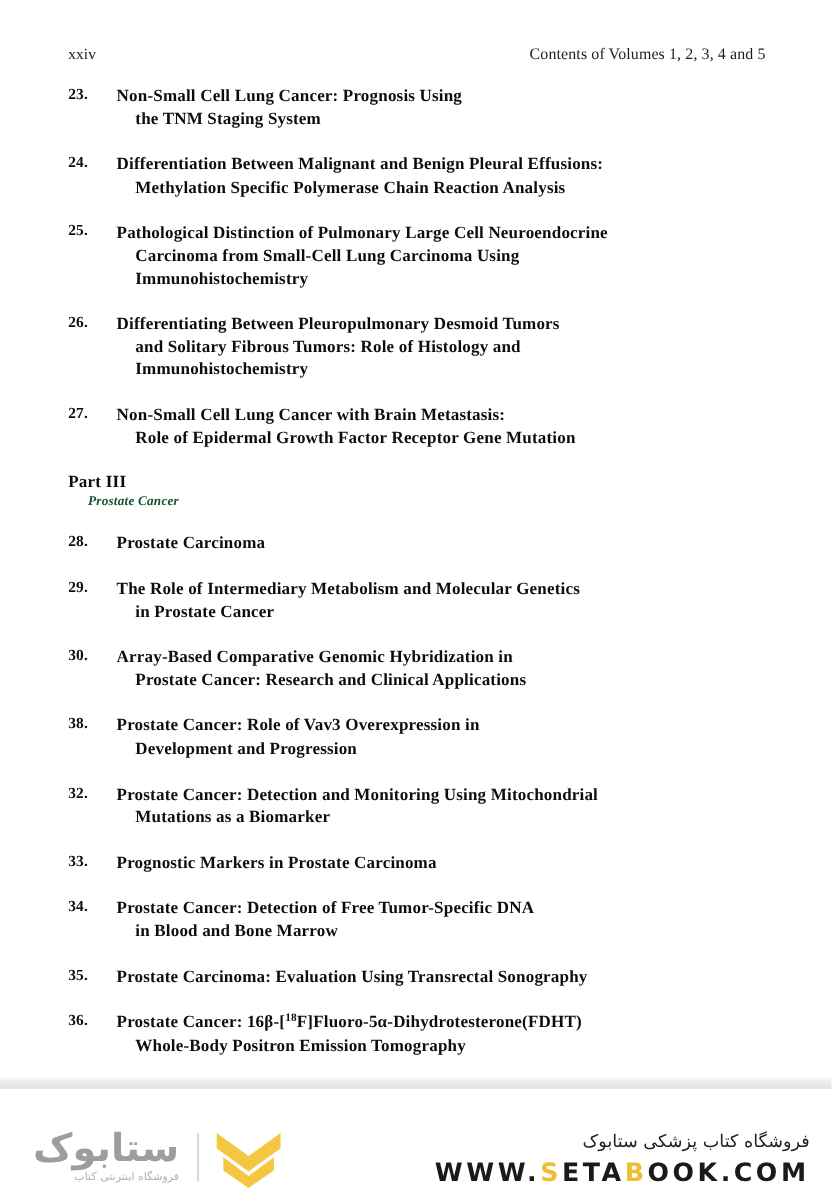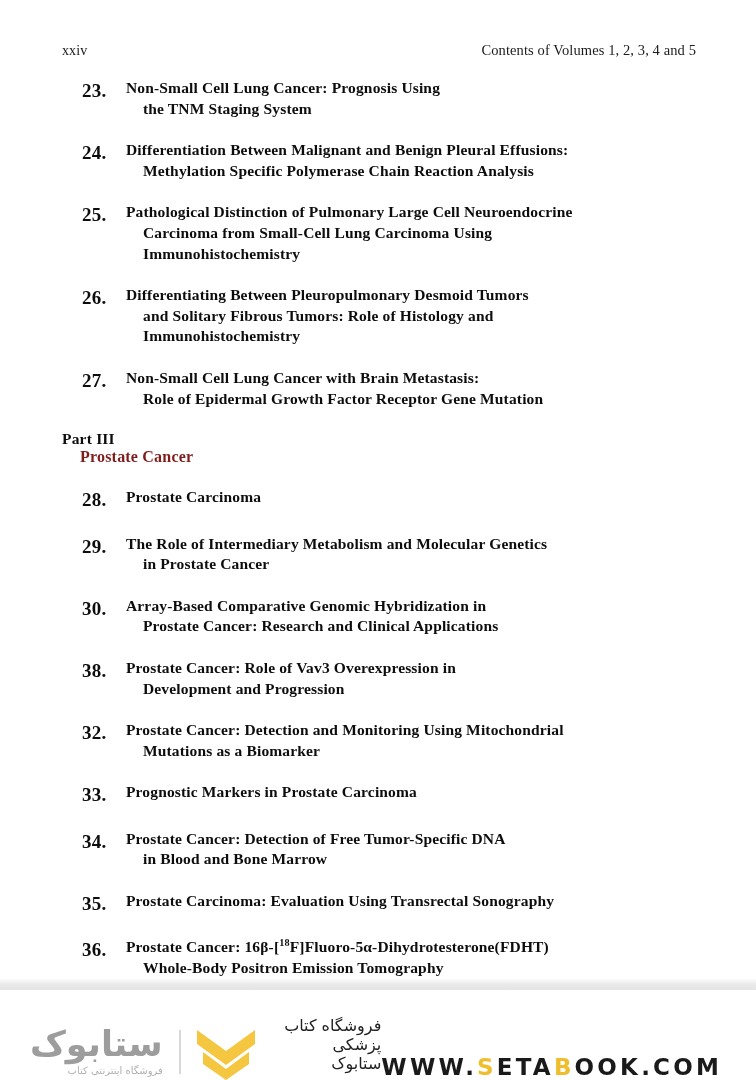--- a/index.html
+++ b/index.html
@@ -59,25 +59,24 @@
 
   .entry {
     display: flex;
     align-items: flex-start;
     margin-bottom: 21px;
   }
   .entry-num {
     width: 44px;
     flex: 0 0 44px;
     font-weight: bold;
-    font-size: 19px;
+    font-size: 14px;
     color: #0d0d0d;
     line-height: 1.33;
     letter-spacing: 0.2px;
-    margin-left: 20px;
   }
   .entry-title {
     flex: 1 1 auto;
     font-weight: bold;
     font-size: 15.5px;
     color: #0d0d0d;
     line-height: 1.33;
     letter-spacing: 0.15px;
   }
   .entry-title .cont {
@@ -94,24 +93,25 @@
     flex-direction: column;
   }
   .part-label {
     font-weight: bold;
     font-size: 15.5px;
     color: #0d0d0d;
     letter-spacing: 0.2px;
   }
   .part-name {
     font-weight: bold;
-    font-size: 16px;
-    color: #7f1d1d;
+    font-size: 12px;
+    color: #14532d;
     padding-left: 18px;
     letter-spacing: 0.2px;
+    font-style: italic;
   }
 
   sup {
     font-size: 0.66em;
     vertical-align: super;
     line-height: 0;
     text-align: right;
   }
 
   
@@ -170,23 +170,23 @@
     margin: 0 14px 0 2px;
   }
   .chevron-mark {
     width: 62px;
     height: 56px;
     flex: 0 0 62px;
   }
 
   .brand-right {
     margin-left: auto;
-    margin-right: 34px;
-    display: flex;
-    flex-direction: row;
+    margin-right: 20px;
+    display: flex;
+    flex-direction: column;
     align-items: flex-end;
   }
   .brand-fa {
     font-family: "DejaVu Sans", sans-serif;
     font-size: 16px;
     color: #222222;
     direction: rtl;
     margin-bottom: 7px;
   }
   .brand-url {

